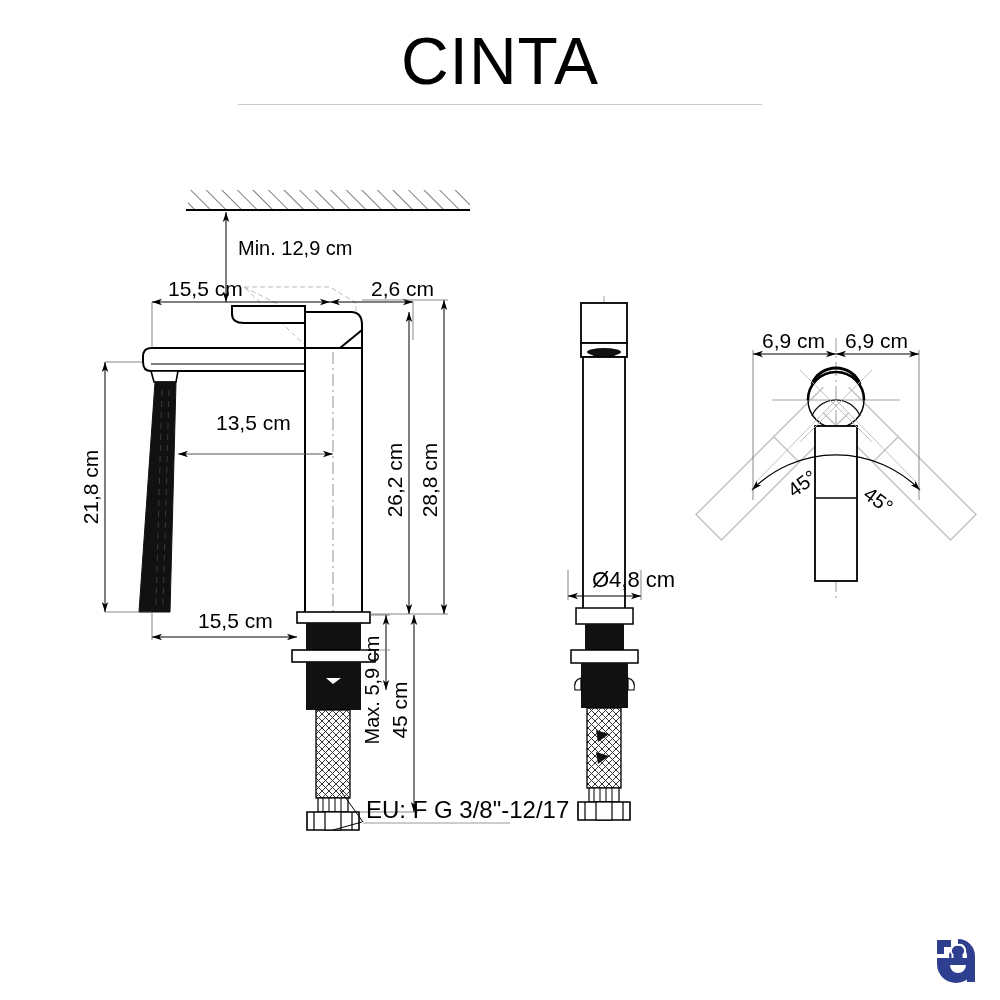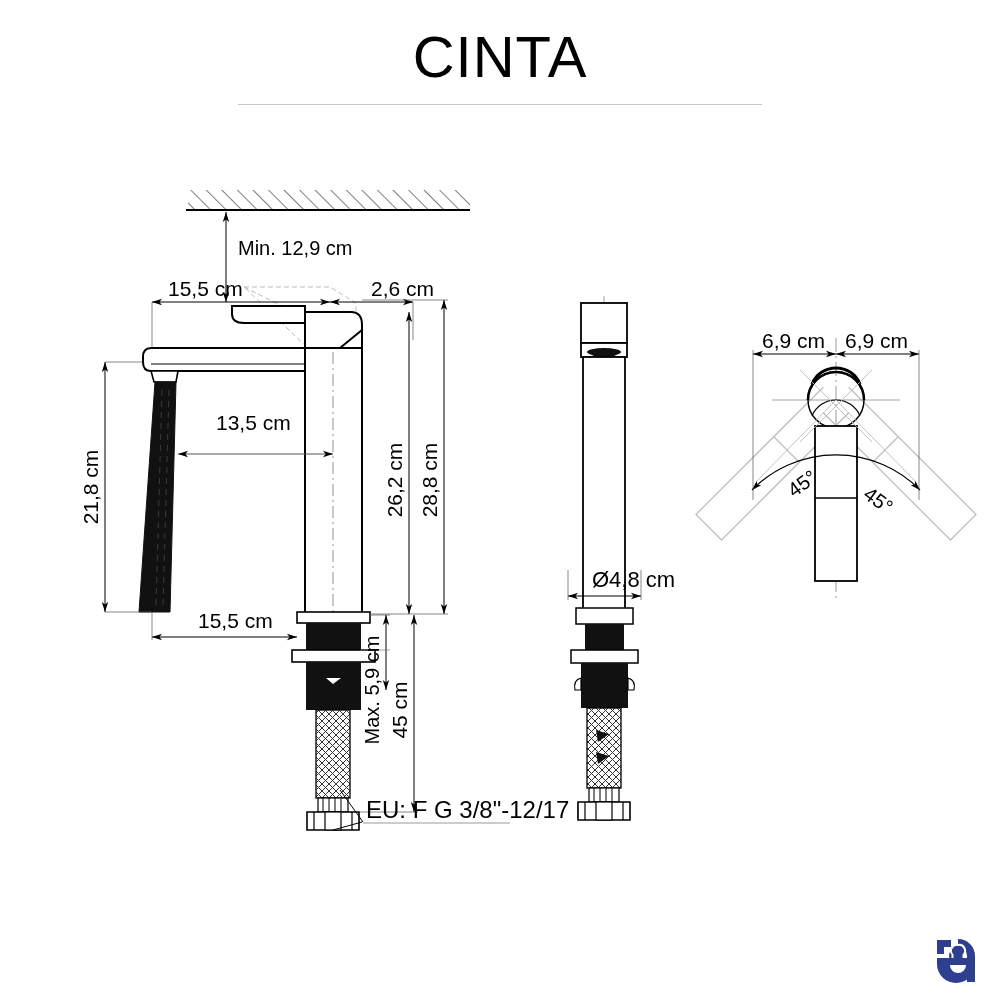--- a/index.html
+++ b/index.html
@@ -19,21 +19,21 @@
     position: relative;
     width: 1000px;
     height: 1000px;
   }
   #title {
     position: absolute;
     top: 28px;
     left: 0;
     width: 1000px;
     text-align: center;
-    font-size: 58px;
+    font-size: 66px;
     font-weight: 300;
     letter-spacing: 1px;
     line-height: 1;
     font-family: "Liberation Sans", sans-serif;
   }
   #title-rule {
     position: absolute;
     top: 104px;
     left: 238px;
     width: 524px;

